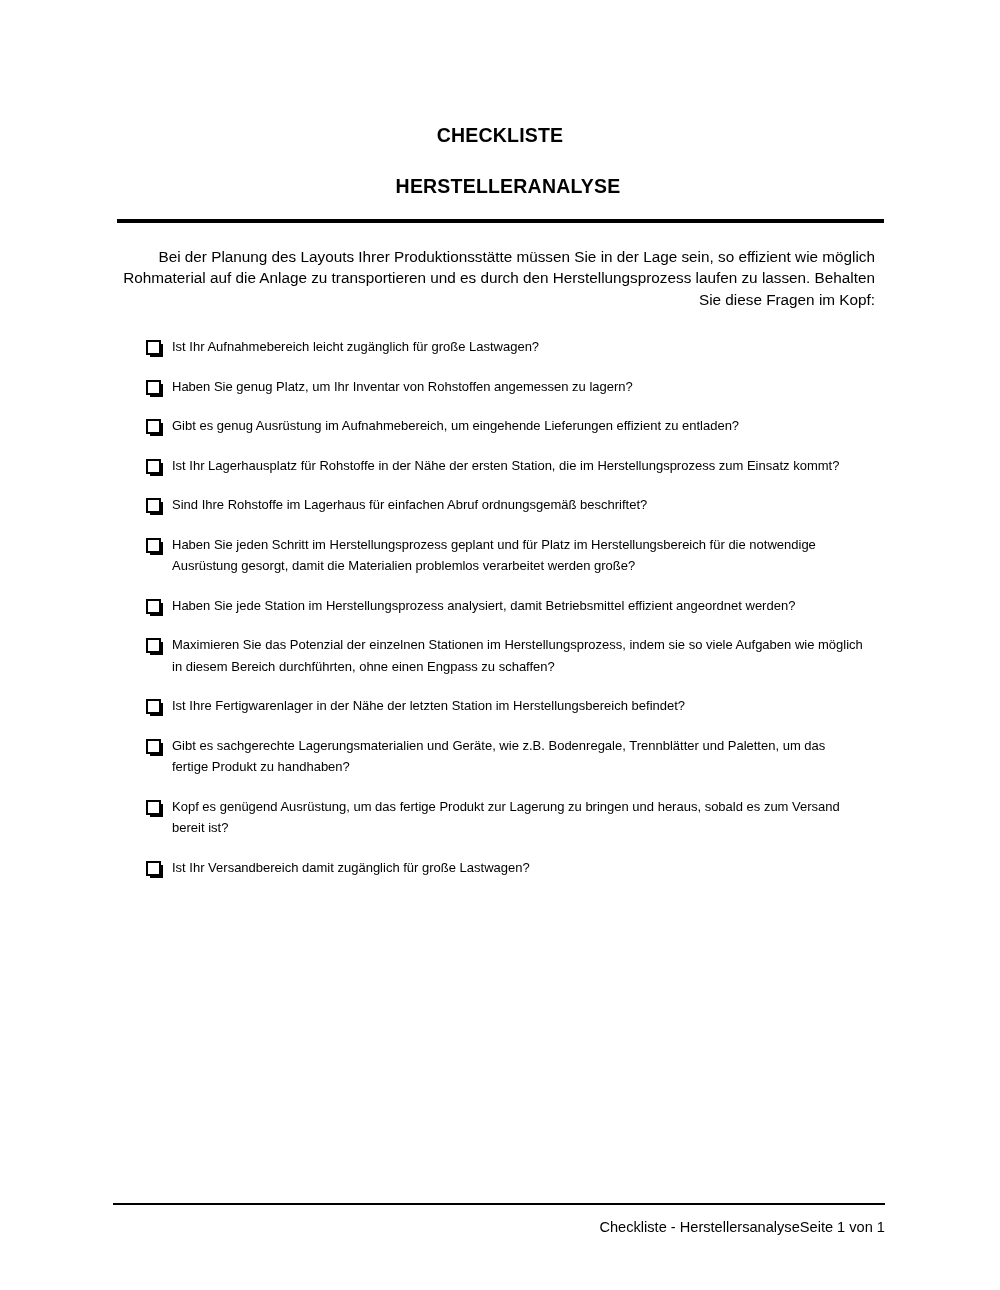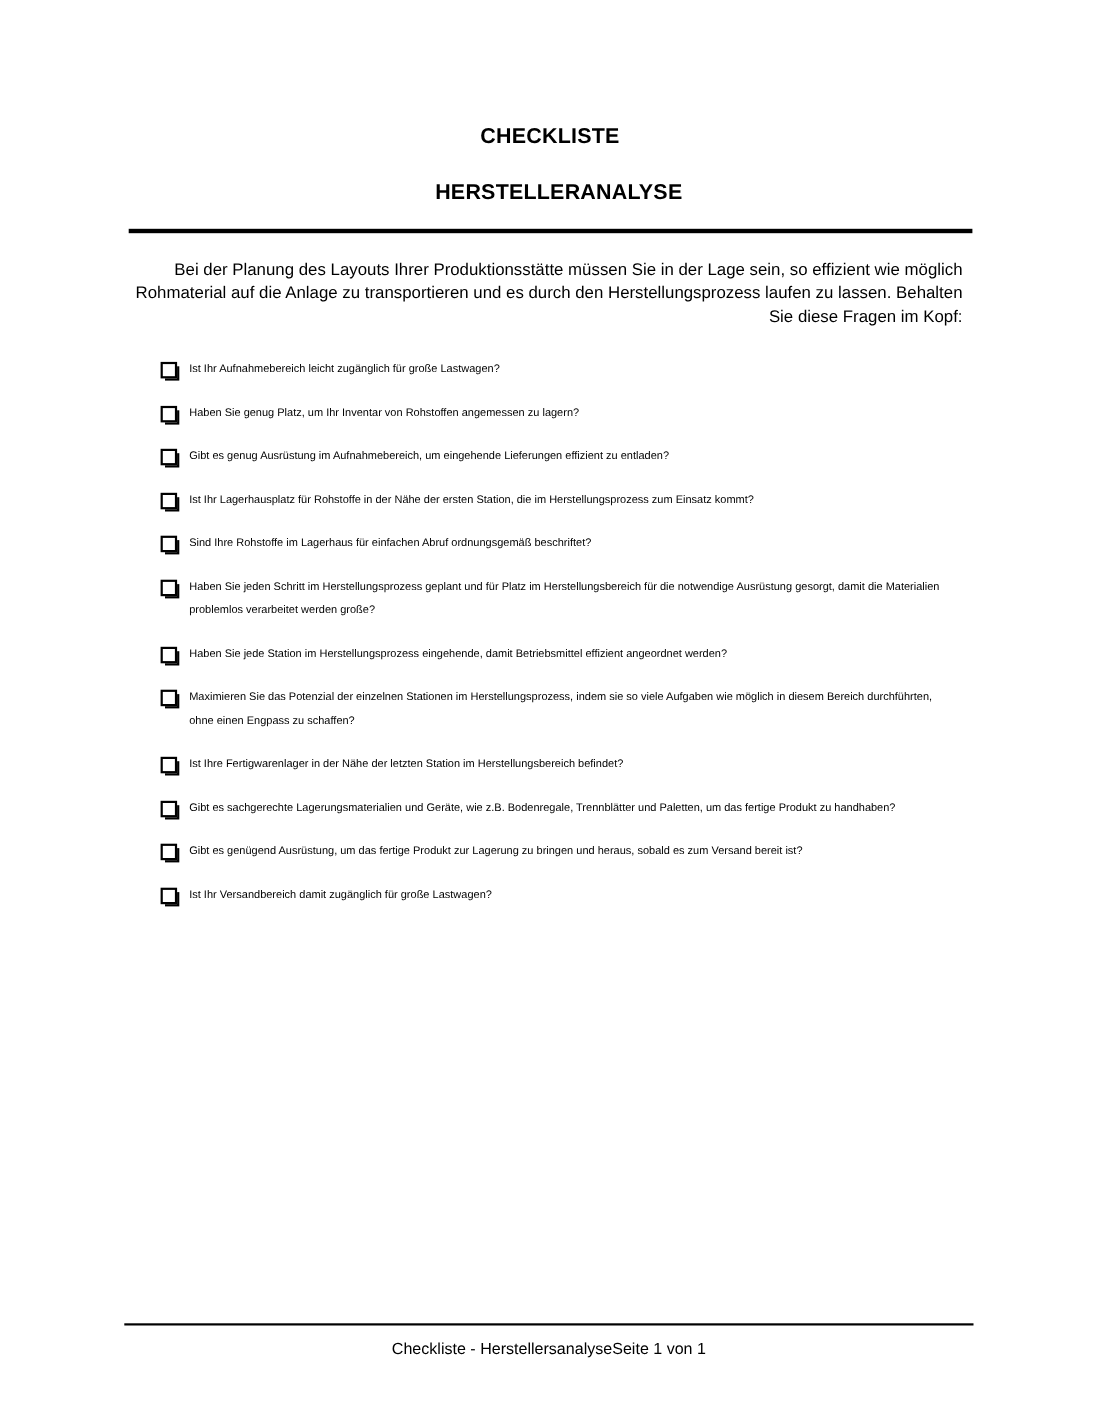--- a/index.html
+++ b/index.html
@@ -25,21 +25,21 @@
     padding-top: 110px;
   }
   .doc-title,
   .doc-subtitle {
     text-align: center;
     font-weight: bold;
     font-size: 19.5px;
     letter-spacing: 0.2px;
     line-height: 1.1;
   }
-  .doc-title { margin: 4px 0 0 0; }
+  .doc-title { margin: 15px 0 0 0; }
   .doc-subtitle { margin: 30px 0 0 16px; text-align: center; }
 
   .header-rule {
     margin: 21px auto 0 auto;
     width: 767px;
     height: 4px;
     background: #000000;
   }
 
   
@@ -88,39 +88,39 @@
   .checkbox .shadow {
     position: absolute;
     left: 4px;
     top: 4px;
     width: 13px;
     height: 13px;
     background: #000;
     z-index: 1;
   }
   .check-text {
-    font-size: 10px;
+    font-size: 13px;
     line-height: 21.5px;
   }
 
   
   .footer {
     position: absolute;
     left: 113px;
     top: 1203px;
     width: 772px;
   }
   .footer-rule {
     width: 100%;
     height: 2px;
     background: #000000;
   }
   .footer-row {
     display: flex;
-    justify-content: center;
+    justify-content: flex-end;
     align-items: baseline;
     margin-top: 13px;
     font-size: 14.6px;
     line-height: 19px;
   }
 </style>
 </head>
 <body>
 
 <div class="page">
@@ -174,21 +174,21 @@
           <span class="shadow"></span>
           <span class="box"></span>
         </span>
         <span class="check-text">Haben Sie jeden Schritt im Herstellungsprozess geplant und für Platz im Herstellungsbereich für die notwendige Ausrüstung gesorgt, damit die Materialien problemlos verarbeitet werden große?</span>
       </li>
       <li class="check-item">
         <span class="checkbox">
           <span class="shadow"></span>
           <span class="box"></span>
         </span>
-        <span class="check-text">Haben Sie jede Station im Herstellungsprozess eingehende, damit Betriebsmittel effizient angeordnet werden?</span>
+        <span class="check-text">Haben Sie jede Station im Herstellungsprozess analysiert, damit Betriebsmittel effizient angeordnet werden?</span>
       </li>
       <li class="check-item">
         <span class="checkbox">
           <span class="shadow"></span>
           <span class="box"></span>
         </span>
         <span class="check-text">Maximieren Sie das Potenzial der einzelnen Stationen im Herstellungsprozess, indem sie so viele Aufgaben wie möglich in diesem Bereich durchführten, ohne einen Engpass zu schaffen?</span>
       </li>
       <li class="check-item">
         <span class="checkbox">
@@ -202,21 +202,21 @@
           <span class="shadow"></span>
           <span class="box"></span>
         </span>
         <span class="check-text">Gibt es sachgerechte Lagerungsmaterialien und Geräte, wie z.B. Bodenregale, Trennblätter und Paletten, um das fertige Produkt zu handhaben?</span>
       </li>
       <li class="check-item">
         <span class="checkbox">
           <span class="shadow"></span>
           <span class="box"></span>
         </span>
-        <span class="check-text">Gibt es genügend Ausrüstung, um das fertige Produkt zur Lagerung zu bringen und heraus, sobald es zum Versand bereit ist?</span>
+        <span class="check-text">Kopf es genügend Ausrüstung, um das fertige Produkt zur Lagerung zu bringen und heraus, sobald es zum Versand bereit ist?</span>
       </li>
       <li class="check-item">
         <span class="checkbox">
           <span class="shadow"></span>
           <span class="box"></span>
         </span>
         <span class="check-text">Ist Ihr Versandbereich damit zugänglich für große Lastwagen?</span>
       </li>
     </ul>
 

